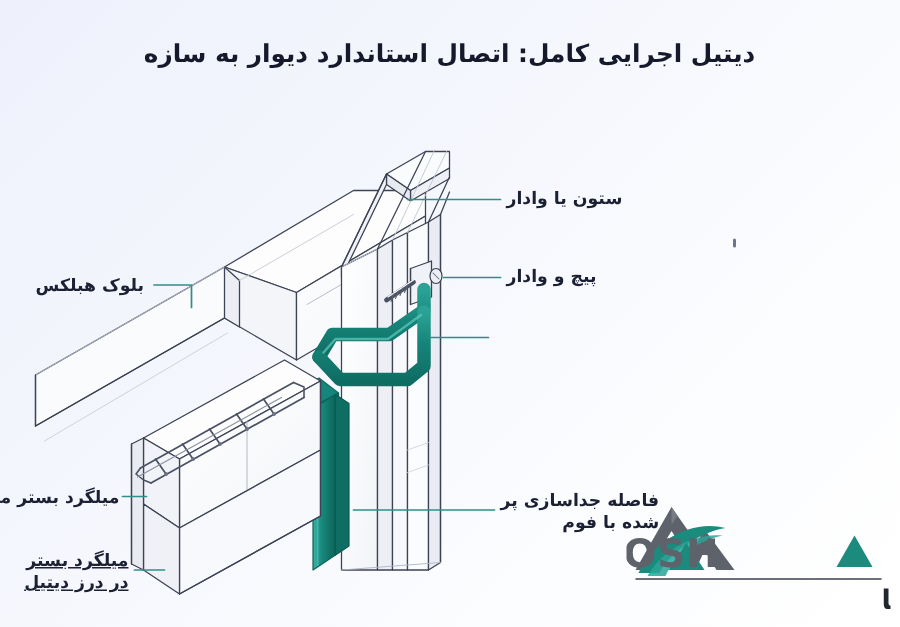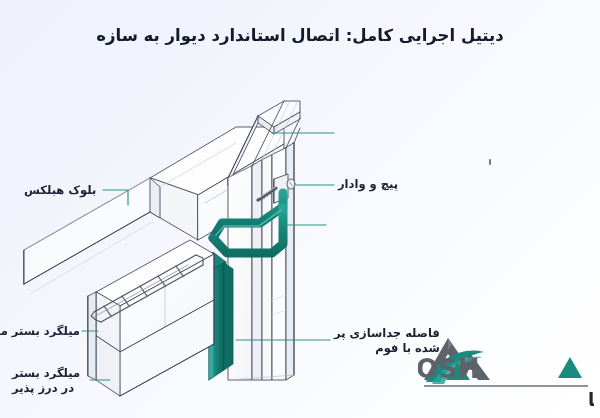--- a/index.html
+++ b/index.html
@@ -264,42 +264,45 @@
 
         <path d="M103 190 L128 190 L128 205"></path>
 
         <path d="M82 331 L98 331"></path>
 
         <path d="M90 380 L110 380"></path>
       </g>
     </g>
   </svg>
 
+  <div class="label rgt" style="left:338px; top:125px;">
+    <span>ستون یا وادار</span>
+  </div>
 
   <div class="label rgt" style="left:338px; top:177px;">
     <span>پیچ و وادار</span>
   </div>
 
 
   <div class="label rgt" style="left:334px; top:326px;">
     <span>فاصله جداسازی پر</span><br>
     <span>شده با فوم</span>
   </div>
 
   <div class="label lft" style="left:24px; top:183px; width:76px; text-align:left;">
     <span>بلوک هبلکس</span>
   </div>
 
   <div class="label lft" style="left:2px; top:324px; width:78px; text-align:left;">
     <span>میلگرد بستر ملات</span>
   </div>
 
-  <div class="label lft" style="left:12px; top:366px; width:74px; text-align:left;">
+  <div class="label lft" style="left:12px; top:366px; width:74px; text-align:right;text-decoration:underline;">
     <span>میلگرد بستر</span><br>
-    <span>در درز پذیر</span>
+    <span>در درز دیتیل</span>
   </div>
 
   <div id="logo">
     <svg viewBox="0 0 176 82" width="176" height="82" xmlns="http://www.w3.org/2000/svg">
 
       <path d="M6 50 L30 8 L44 28 L38 36 L30 24 L14 50 Z" fill="#5d626b"></path>
       <path d="M30 8 L34 14 L30 20 Z" fill="#777c85"></path>
 
       <path d="M36 50 L52 23 L72 50 L60 50 L52 37 L46 50 Z" fill="#5d626b"></path>
 

